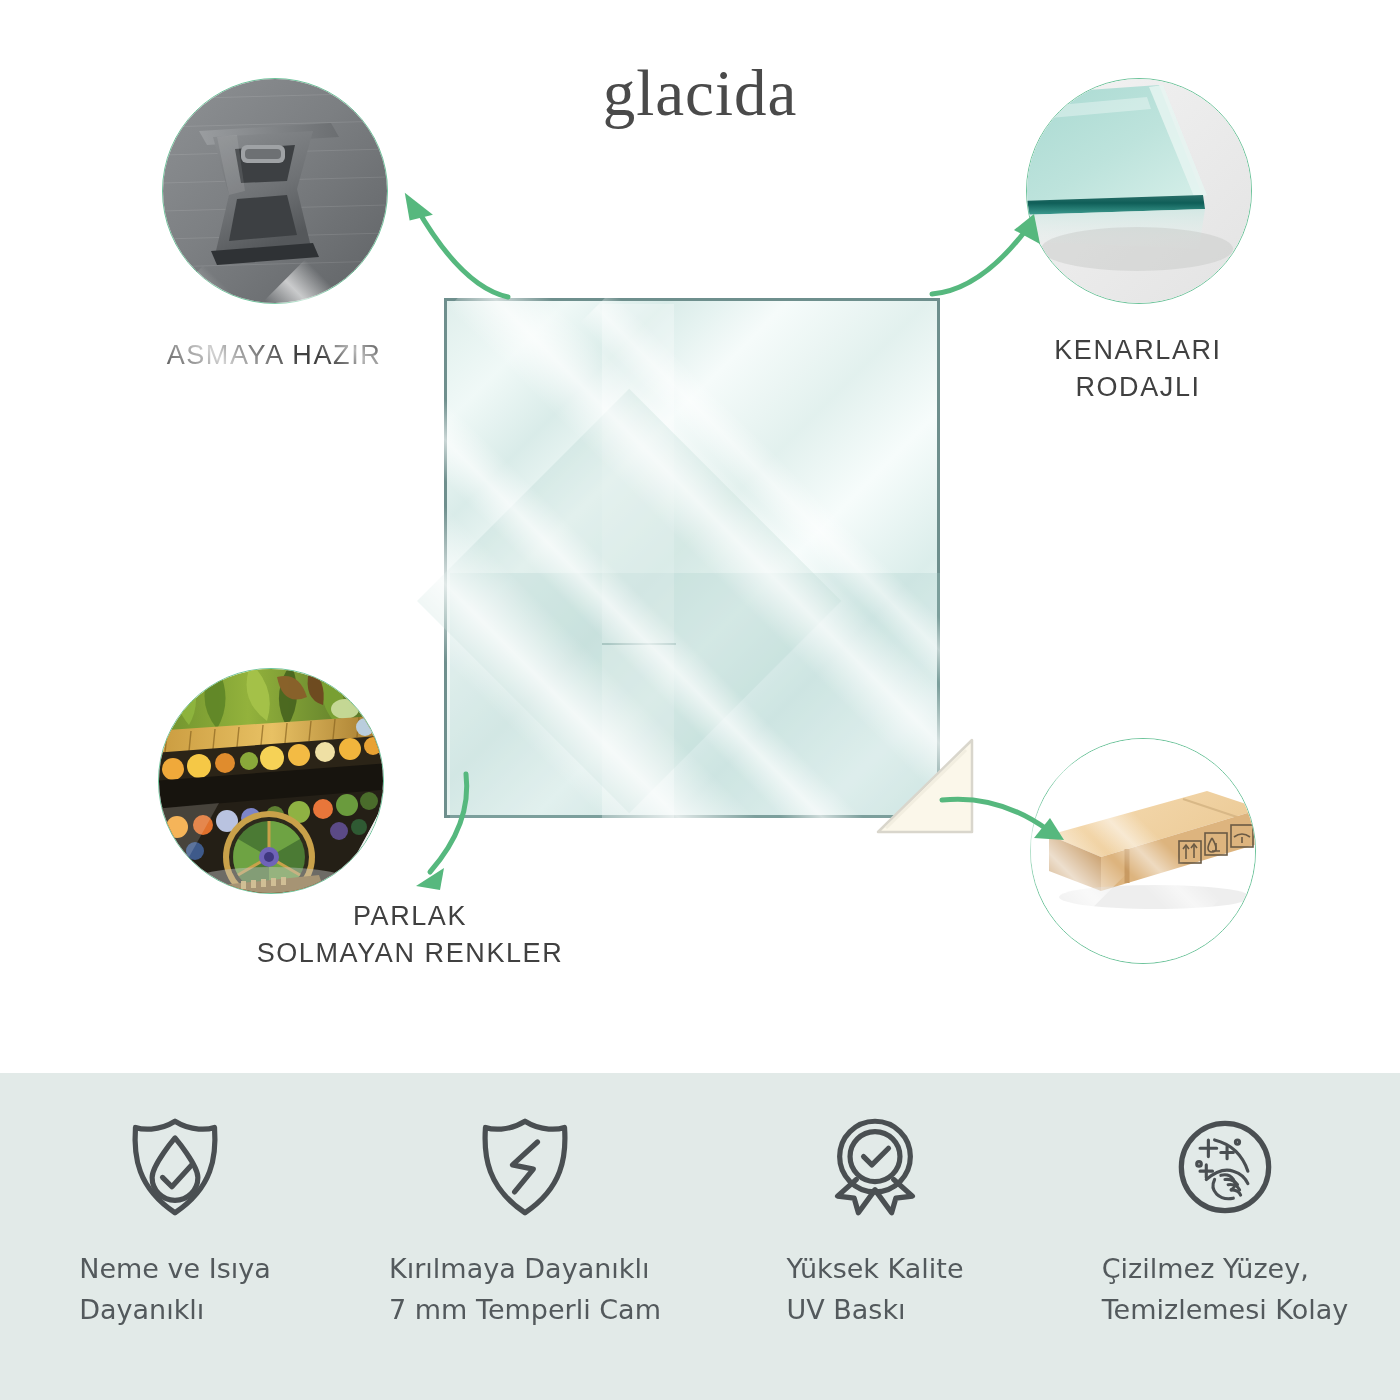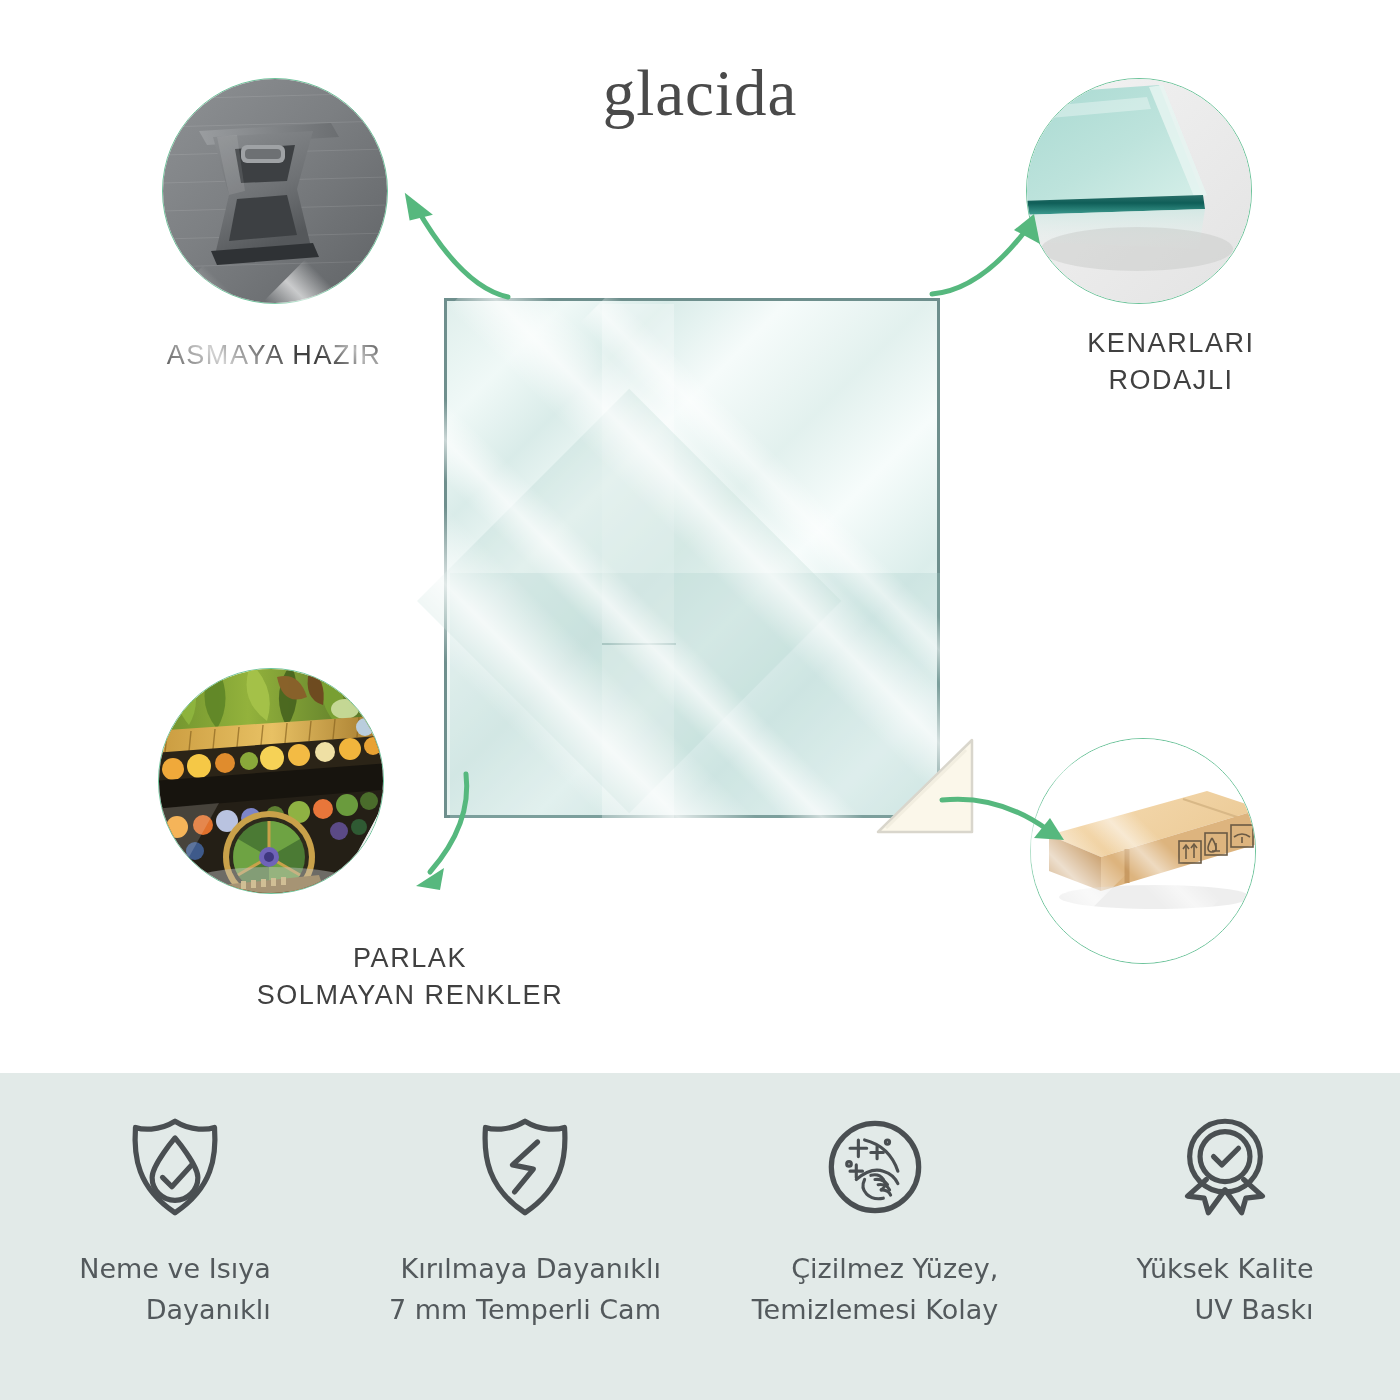--- a/index.html
+++ b/index.html
@@ -53,22 +53,22 @@
   .feature-label {
     position: absolute;
     text-align: center;
     color: #404040;
     font-size: 27px;
     letter-spacing: 1.6px;
     line-height: 1.38;
     font-family: "Liberation Sans", sans-serif;
   }
   .fl-tl { left: 74px; top: 337px; width: 400px; }
-  .fl-tr { left: 938px; top: 325px; width: 400px; padding-left: 33px; }
-  .fl-bl { left: 205px; top: 898px; width: 410px; margin-top: 42px; }
+  .fl-tr { left: 938px; top: 332px; width: 400px; }
+  .fl-bl { left: 205px; top: 898px; width: 410px; }
   .fl-br { left: 882px; top: 938px; width: 340px; }
 
   
   .glass-wrap {
     position: absolute;
     left: 444px; top: 298px;
     width: 496px; height: 520px;
   }
   .glass-panel {
     position: absolute;
@@ -153,21 +153,21 @@
     padding-top: 42px;
     box-sizing: border-box;
   }
   .bottom-icon {
     width: 104px;
     height: 104px;
     display: block;
   }
   .bottom-text {
     margin-top: 30px;
-    text-align: right;
+    text-align: left;
     color: #53595c;
     font-size: 27px;
     line-height: 1.5;
     font-family: "DejaVu Sans", sans-serif;
     white-space: pre-line;
     padding: 0 8px;
   }
 </style>
 </head>
 <body>
@@ -480,20 +480,34 @@
 
       <div class="bottom-cell">
         <svg class="bottom-icon" viewBox="0 0 100 100">
           <g fill="none" stroke="#4a4f52" stroke-width="5" stroke-linecap="round" stroke-linejoin="round">
             <path d="M50 6 C66 16 82 14 88 12 C90 40 86 70 50 94 C14 70 10 40 12 12 C18 14 34 16 50 6 Z"></path>
             <path d="M62 26 L38 48 L58 52 L40 74"></path>
           </g>
         </svg>
         <div class="bottom-text">Kırılmaya Dayanıklı
 7 mm Temperli Cam</div>
+      </div>
+
+      <div class="bottom-cell">
+        <svg class="bottom-icon" viewBox="0 0 100 100">
+          <g fill="none" stroke="#4a4f52" stroke-width="5" stroke-linecap="round" stroke-linejoin="round">
+            <path d="M32 62 L14 78 L30 80 L34 94 L50 72"></path>
+            <path d="M68 62 L86 78 L70 80 L66 94 L50 72"></path>
+            <circle cx="50" cy="40" r="34"></circle>
+            <circle cx="50" cy="40" r="24"></circle>
+            <path d="M39 40 L47 48 L63 32"></path>
+          </g>
+        </svg>
+        <div class="bottom-text">Yüksek Kalite
+UV Baskı</div>
       </div>
 
       <div class="bottom-cell">
         <svg class="bottom-icon" viewBox="0 0 100 100">
           <g fill="none" stroke="#4a4f52" stroke-width="5" stroke-linecap="round" stroke-linejoin="round">
             <circle cx="50" cy="50" r="42"></circle>
           </g>
           <g fill="none" stroke="#4a4f52" stroke-width="3" stroke-linecap="round" stroke-linejoin="round">
             <path d="M34 24 L34 40 M26 32 L42 32"></path>
             <path d="M52 30 L52 42 M46 36 L58 36"></path>
@@ -506,30 +520,16 @@
             <path d="M50 62 q8 -1 12 5"></path>
             <path d="M53 67 q8 -1 11 5"></path>
             <path d="M56 72 q7 0 9 5"></path>
             <path d="M40 62 q-4 8 2 14 q6 6 16 4"></path>
           </g>
         </svg>
         <div class="bottom-text">Çizilmez Yüzey,
 Temizlemesi Kolay</div>
       </div>
 
-      <div class="bottom-cell">
-        <svg class="bottom-icon" viewBox="0 0 100 100">
-          <g fill="none" stroke="#4a4f52" stroke-width="5" stroke-linecap="round" stroke-linejoin="round">
-            <path d="M32 62 L14 78 L30 80 L34 94 L50 72"></path>
-            <path d="M68 62 L86 78 L70 80 L66 94 L50 72"></path>
-            <circle cx="50" cy="40" r="34"></circle>
-            <circle cx="50" cy="40" r="24"></circle>
-            <path d="M39 40 L47 48 L63 32"></path>
-          </g>
-        </svg>
-        <div class="bottom-text">Yüksek Kalite
-UV Baskı</div>
-      </div>
-
     </div>
   </div>
 
 </div>
 
 </body></html>

